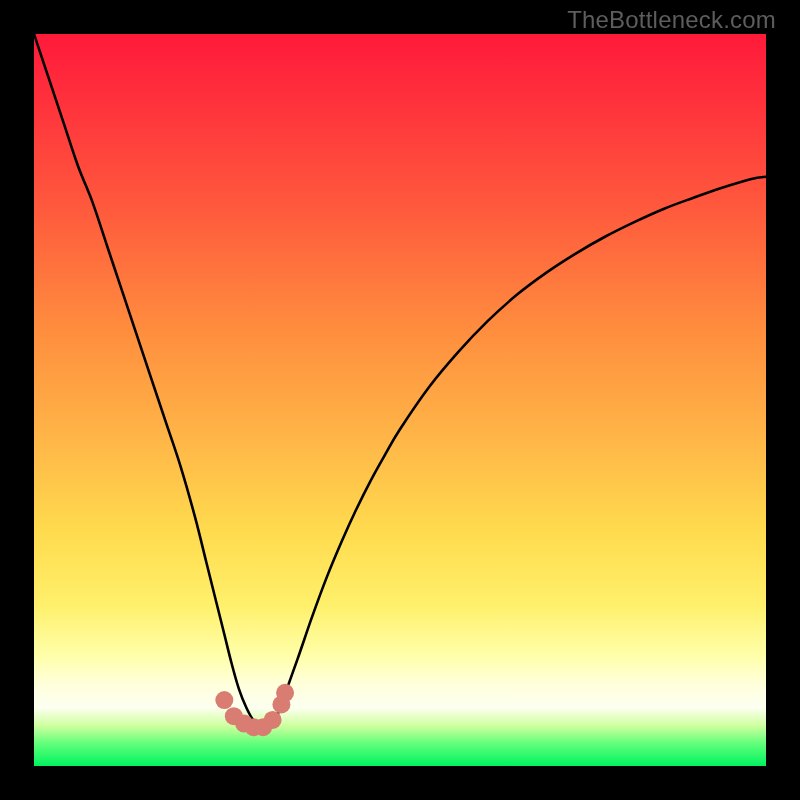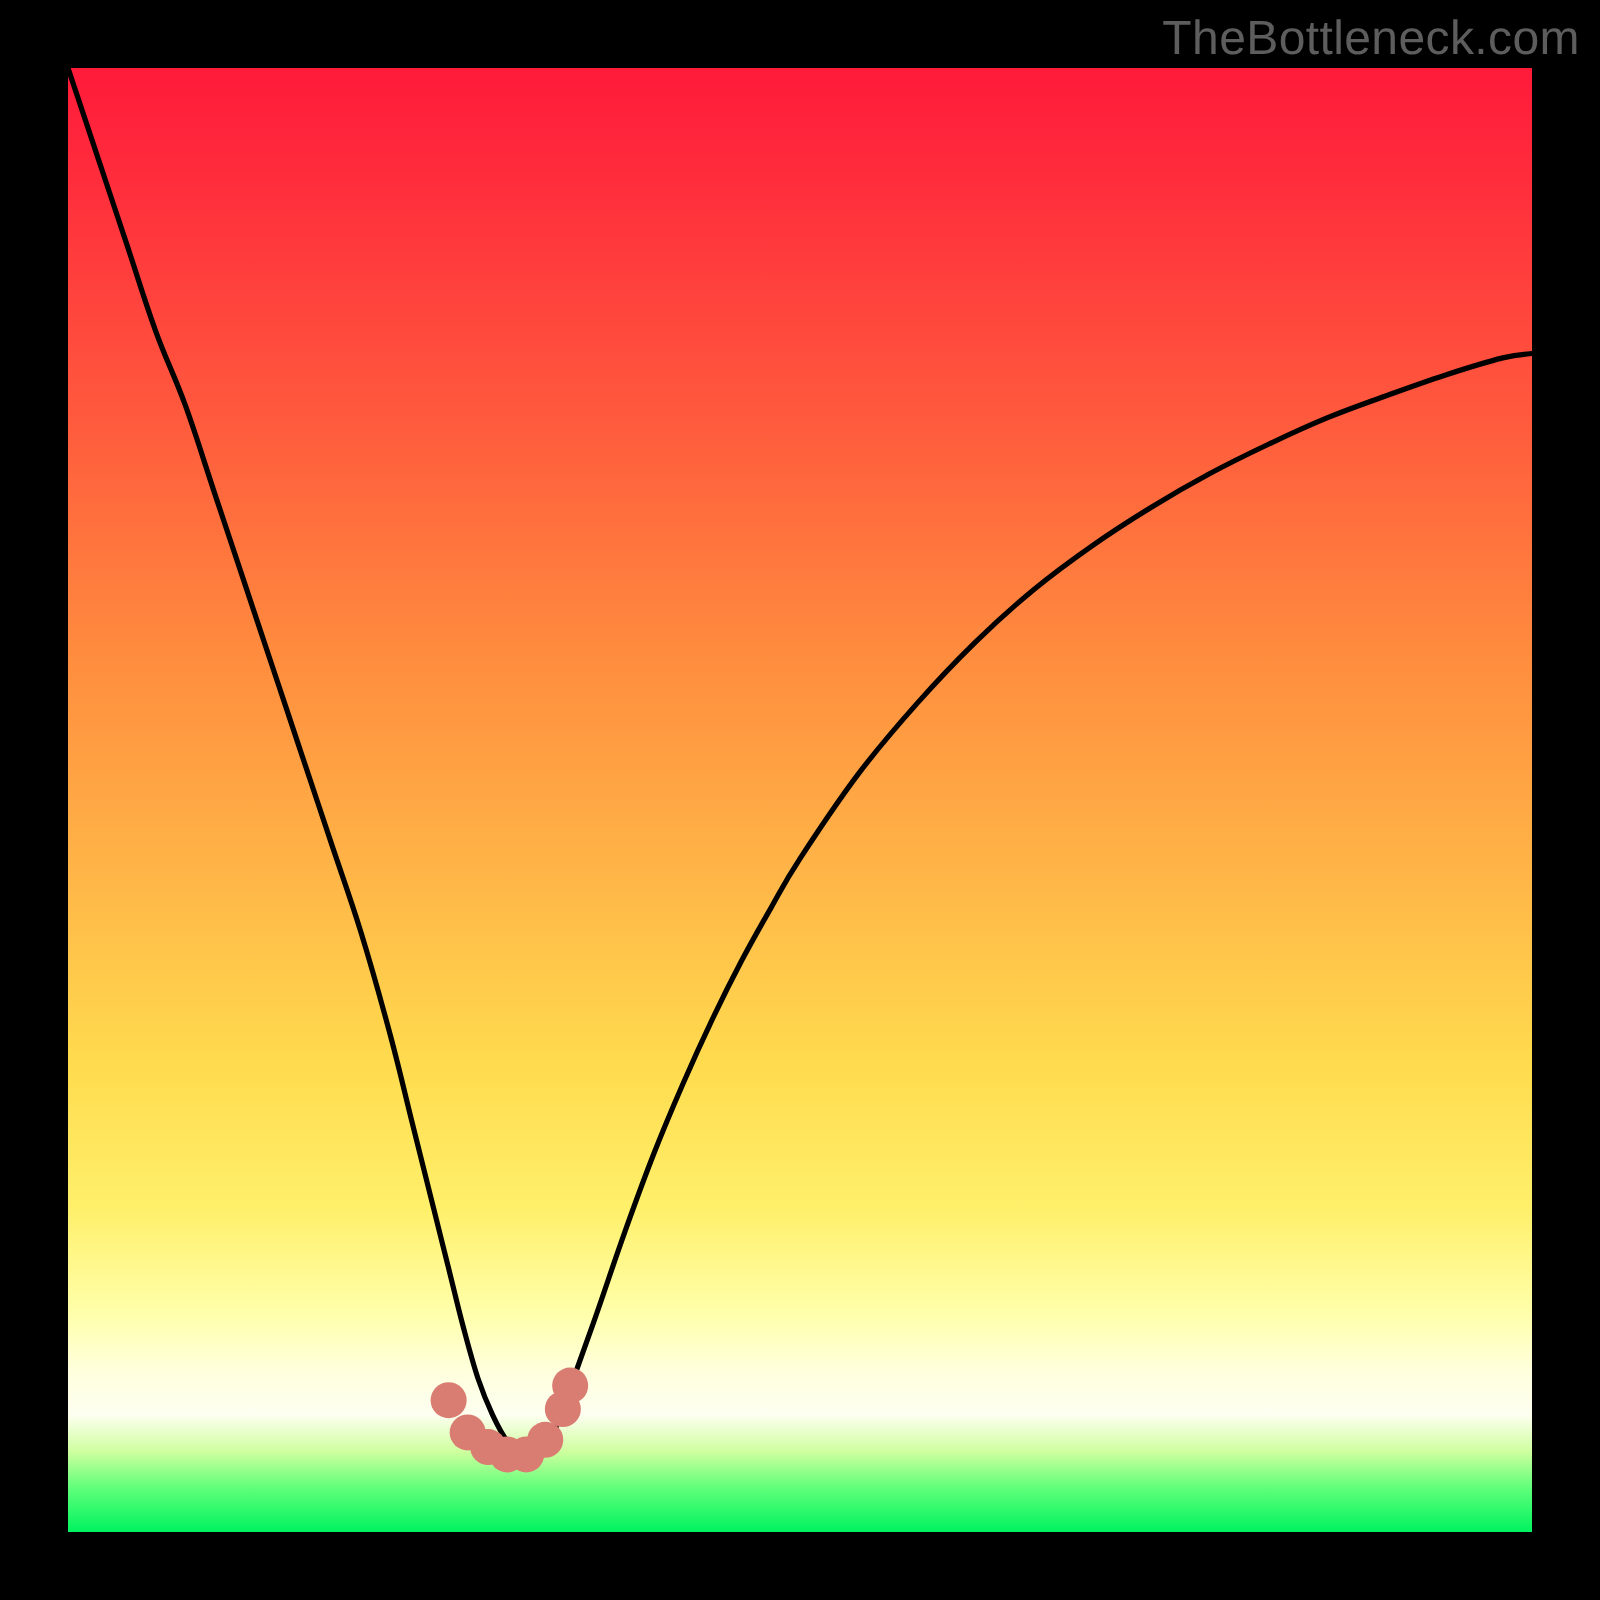--- a/index.html
+++ b/index.html
@@ -53,21 +53,21 @@
   .svg-layer {
     position: absolute;
     left: 0;
     top: 0;
     width: 732px;
     height: 732px;
   }
   .watermark {
     position: absolute;
     top: 6px;
-    right: 10px;
+    right: 24px;
     font-size: 24px;
     font-weight: 500;
     color: #5d5d5d;
     letter-spacing: 0.2px;
     white-space: nowrap;
   }
 </style>
 </head>
 <body>
 

